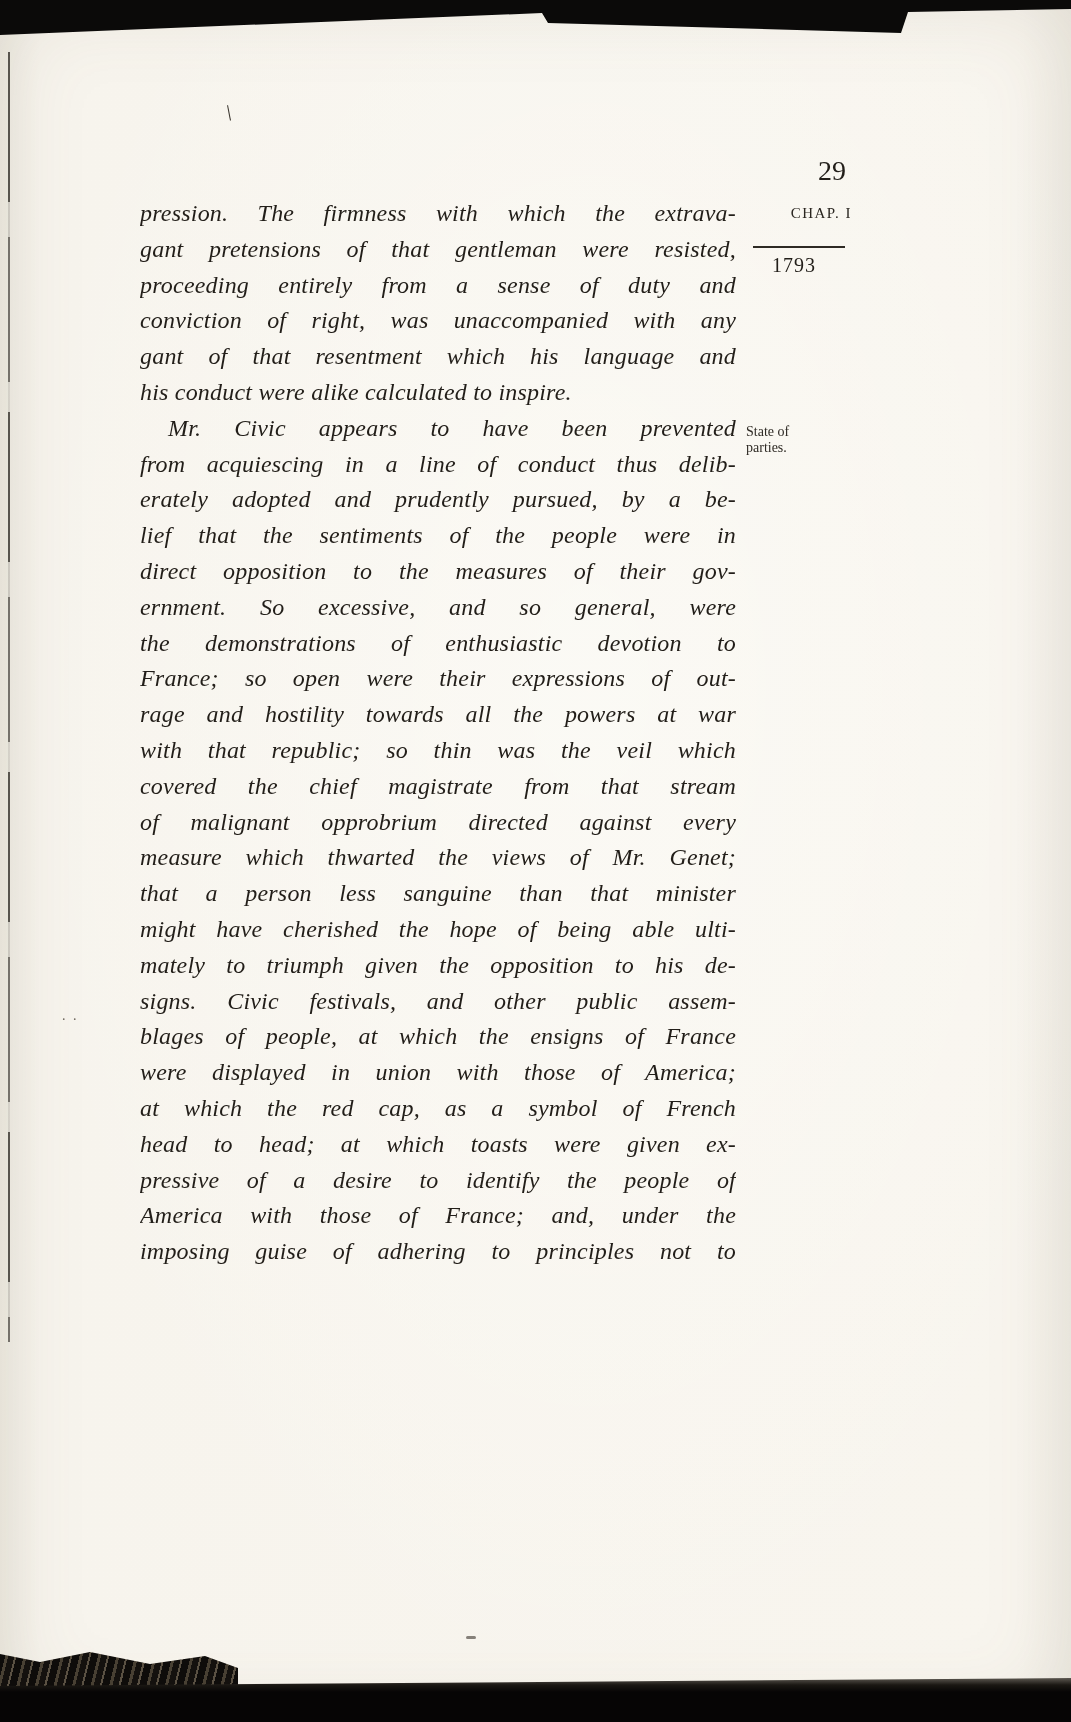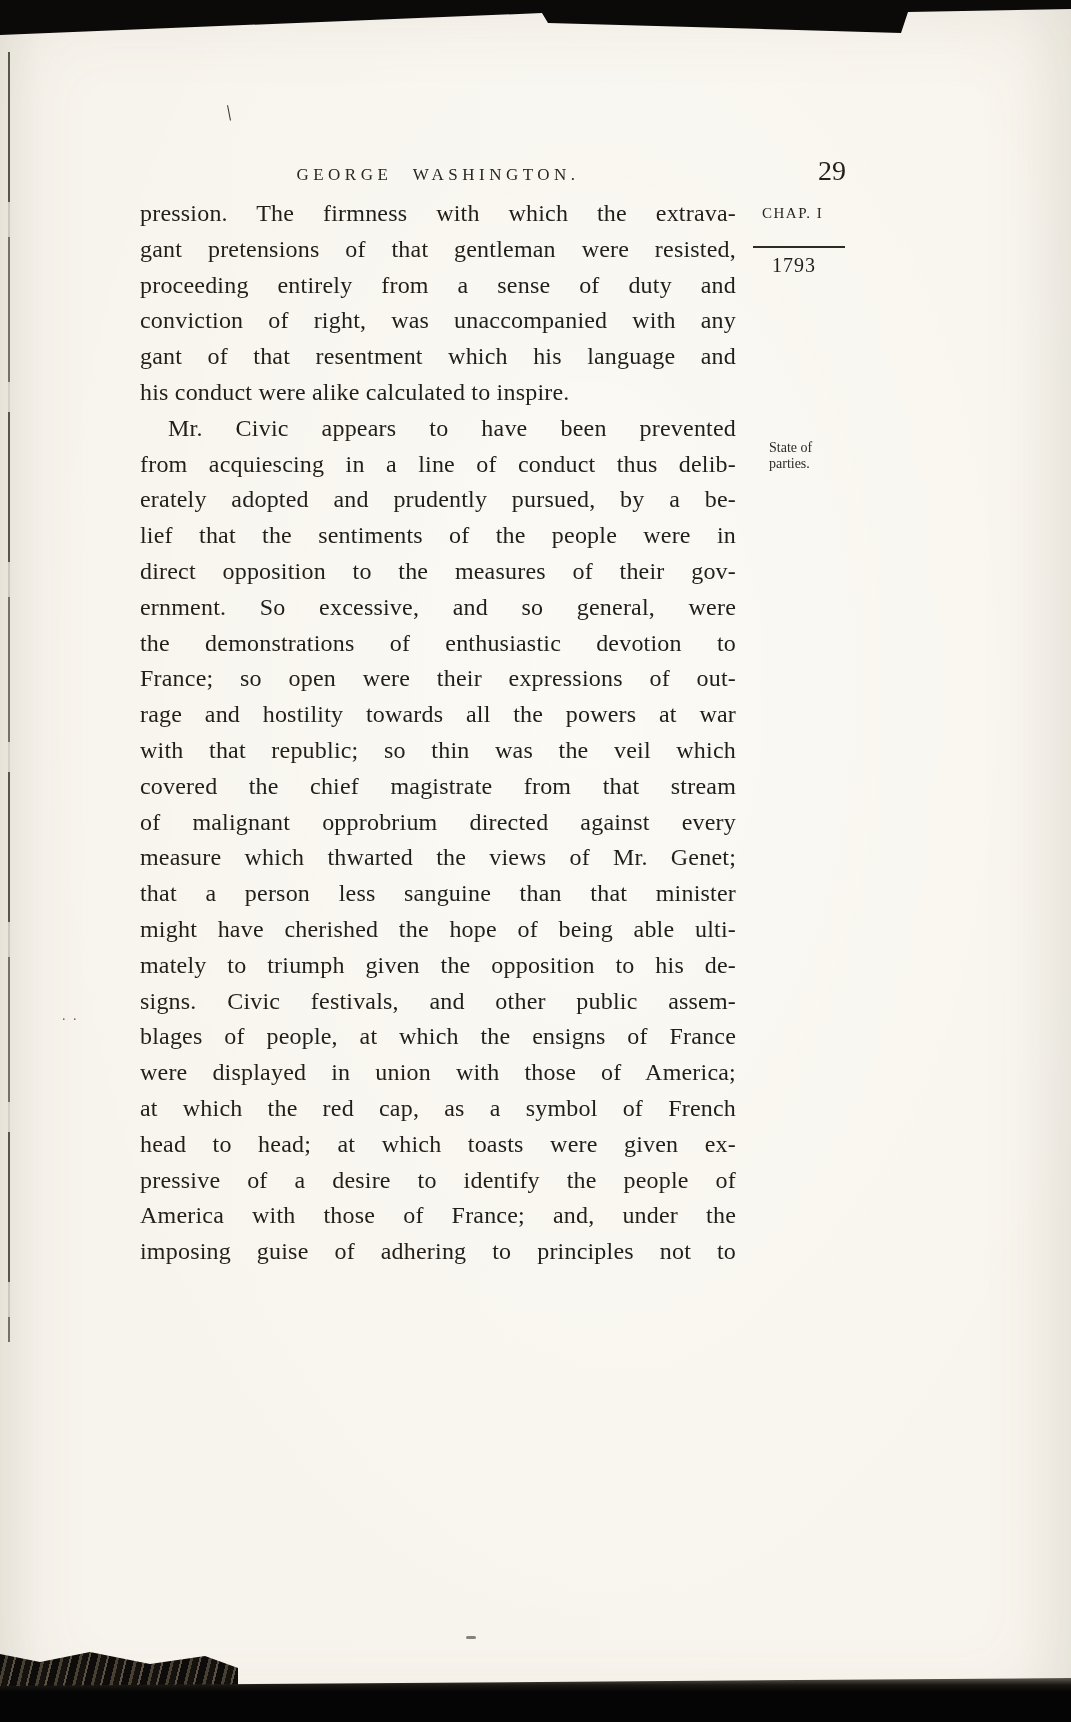--- a/index.html
+++ b/index.html
@@ -60,64 +60,63 @@
     color: #2a2620;
   }
   .page-number {
     position: absolute; left: 818px; top: 155px; width: 60px;
     font-size: 28px; color: #221e19;
   }
 
   
   .text-block {
     position: absolute; left: 140px; top: 196px; width: 596px;
-    font-size: 24px; letter-spacing: 0.2px;
+    font-size: 24px; letter-spacing: 0.2px; font-style: italic;
   }
   .paragraph { margin: 0; }
   .line {
     height: 35.8px; line-height: 35.8px;
     text-align: justify; text-align-last: justify;
     overflow: hidden; white-space: nowrap;
   }
   .line.last { text-align-last: left; }
   .line.last.justify-last { text-align-last: justify; }
   .line.indent { text-indent: 28px; }
 
   
   .margin-chapter {
     position: absolute; left: 762px; top: 205px; width: 90px;
-    font-size: 15px; letter-spacing: 1.5px; color: #2a2620;
+    font-size: 15px; letter-spacing: 1.5px; color: #2a2620; text-align: right;
   }
   .margin-rule {
     position: absolute; left: 753px; top: 246px; width: 92px; height: 2px;
     background: #2e2a24;
   }
   .margin-year {
     position: absolute; left: 772px; top: 254px; width: 70px;
     font-size: 20px; letter-spacing: 1px; color: #221e19;
   }
   .margin-sidenote {
-    position: absolute; left: 746px; top: 440px; width: 70px;
-    font-size: 14px; line-height: 16px; color: #2e2a24; margin-left: 23px;
+    position: absolute; left: 746px; top: 424px; width: 70px;
+    font-size: 14px; line-height: 16px; color: #2e2a24;
   }
 </style>
 </head>
 <body>
 
 <div class="page">
 
   <div class="scan-top-bar"></div>
   <div class="gutter-line"></div>
   <div class="scan-mark-slash">\</div>
   <div class="scan-dots">. .</div>
   <div class="scan-tick"></div>
   <div class="scan-bottom-texture"></div>
   <div class="scan-bottom-bar"></div>
 
-  <div class="header-title">GEORGE WASHINGTON.</div>
   <div class="page-number">29</div>
 
   <div class="text-block">
       <div class="paragraph">
         <div class="line">pression. The firmness with which the extrava-</div>
         <div class="line">gant pretensions of that gentleman were resisted,</div>
         <div class="line">proceeding entirely from a sense of duty and</div>
         <div class="line">conviction of right, was unaccompanied with any</div>
         <div class="line">gant of that resentment which his language and</div>
         <div class="line last">his conduct were alike calculated to inspire.</div>

